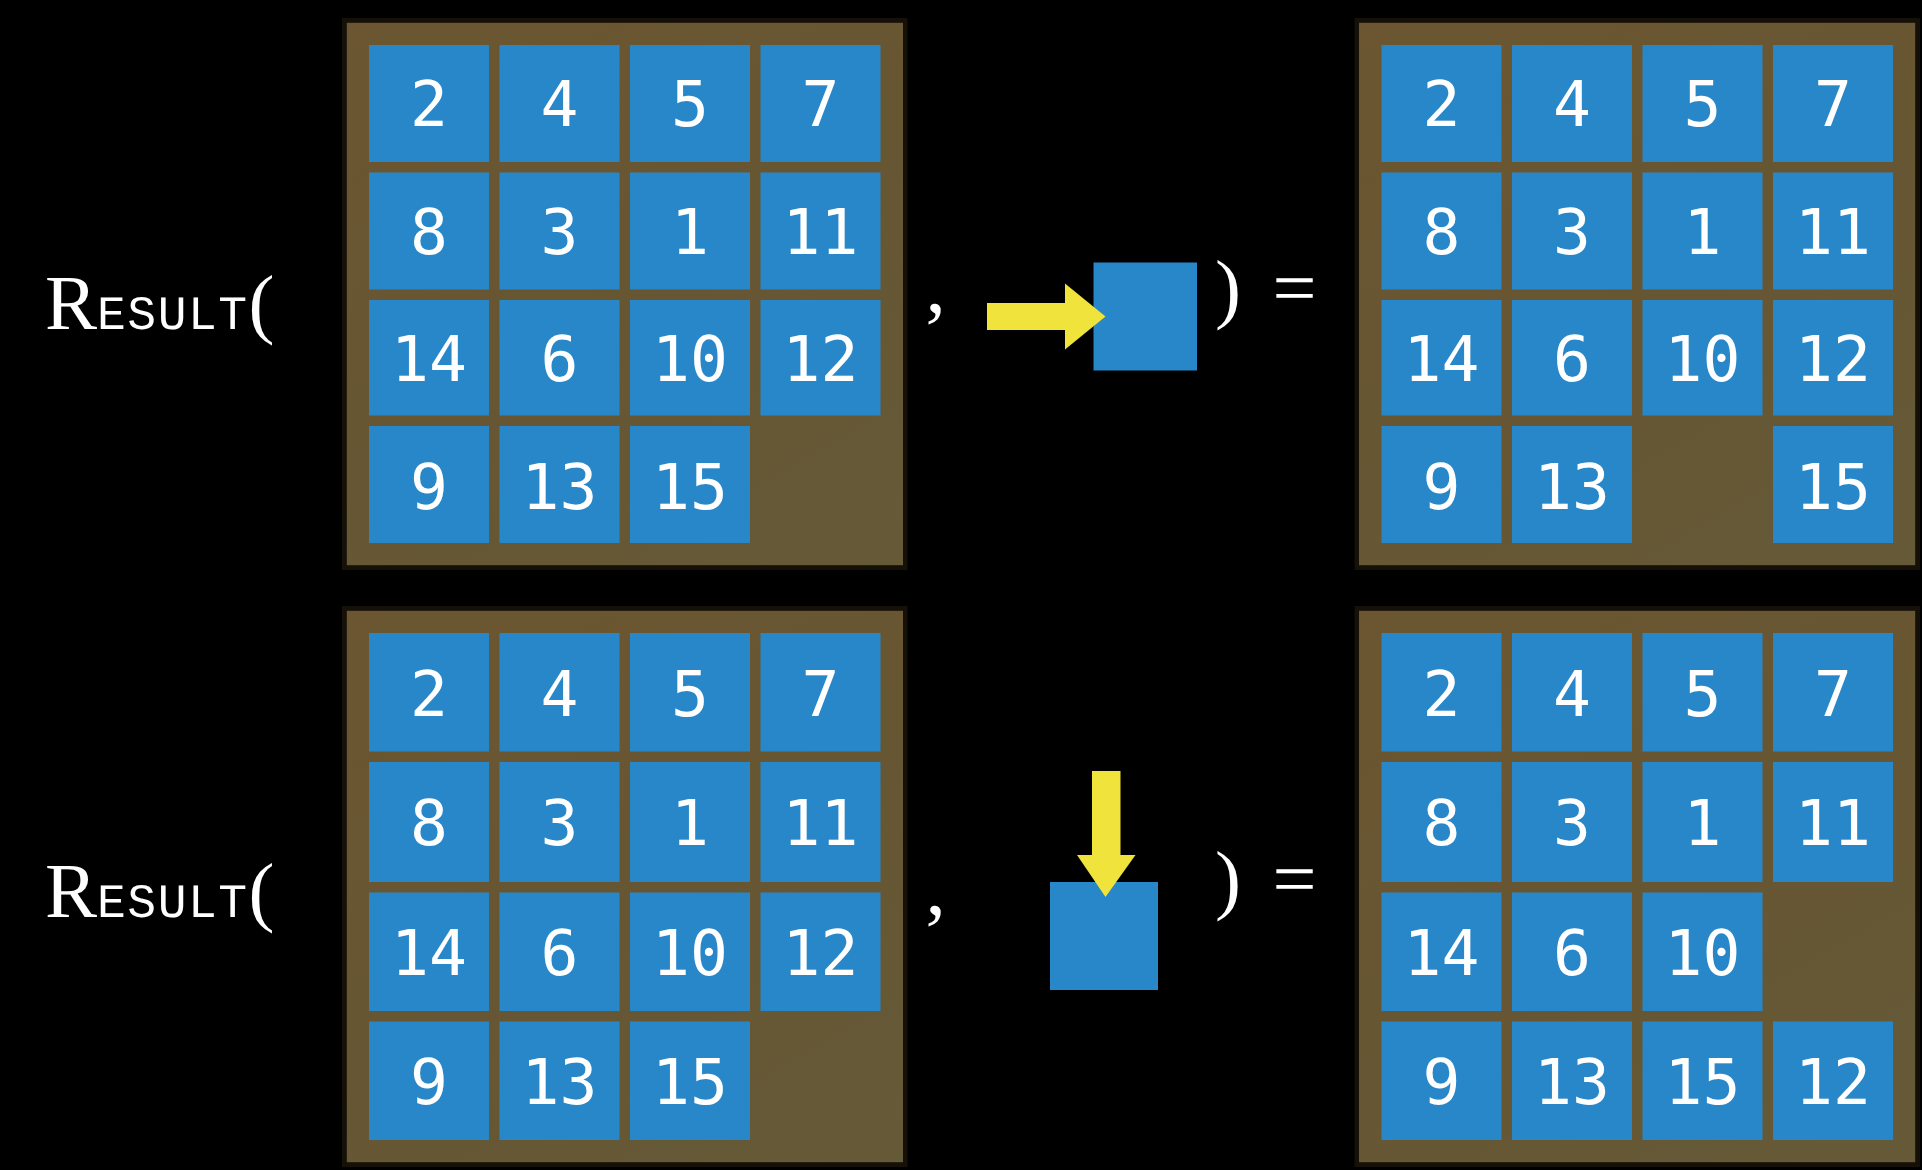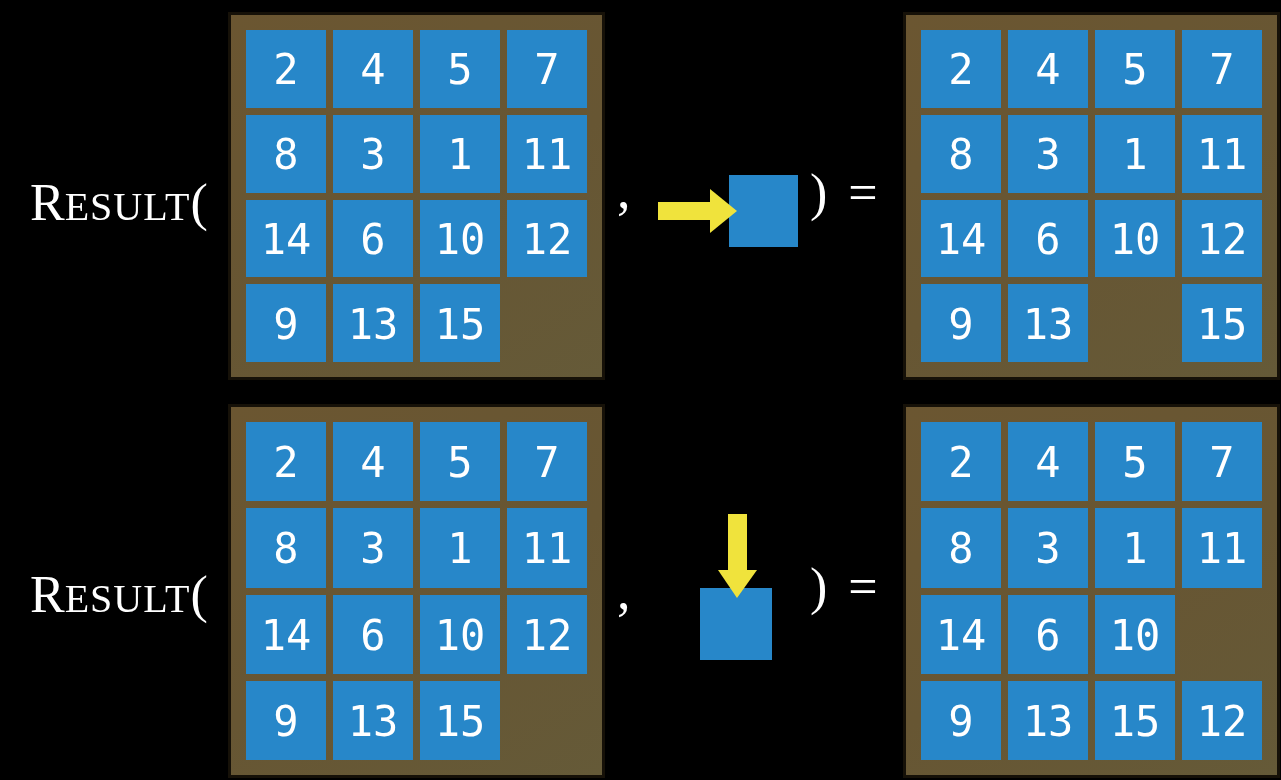--- a/index.html
+++ b/index.html
@@ -11,21 +11,21 @@
     font-family:"Liberation Serif",serif;
   }
   
   .eq-label{
     position:absolute;
     color:#fff;
     white-space:nowrap;
     line-height:1.05;
   }
   .fn-initial{font-size:52px;}
-  .fn-rest{font-size:40px;letter-spacing:1px;}
+  .fn-rest{font-size:32px;letter-spacing:1px;font-family:Liberation Mono, monospace;}
   .open-paren{font-size:52px;}
   .comma{
     position:absolute;
     color:#fff;
     font-size:54px;
     line-height:1.05;
   }
   .close-eq{
     position:absolute;
     color:#fff;

